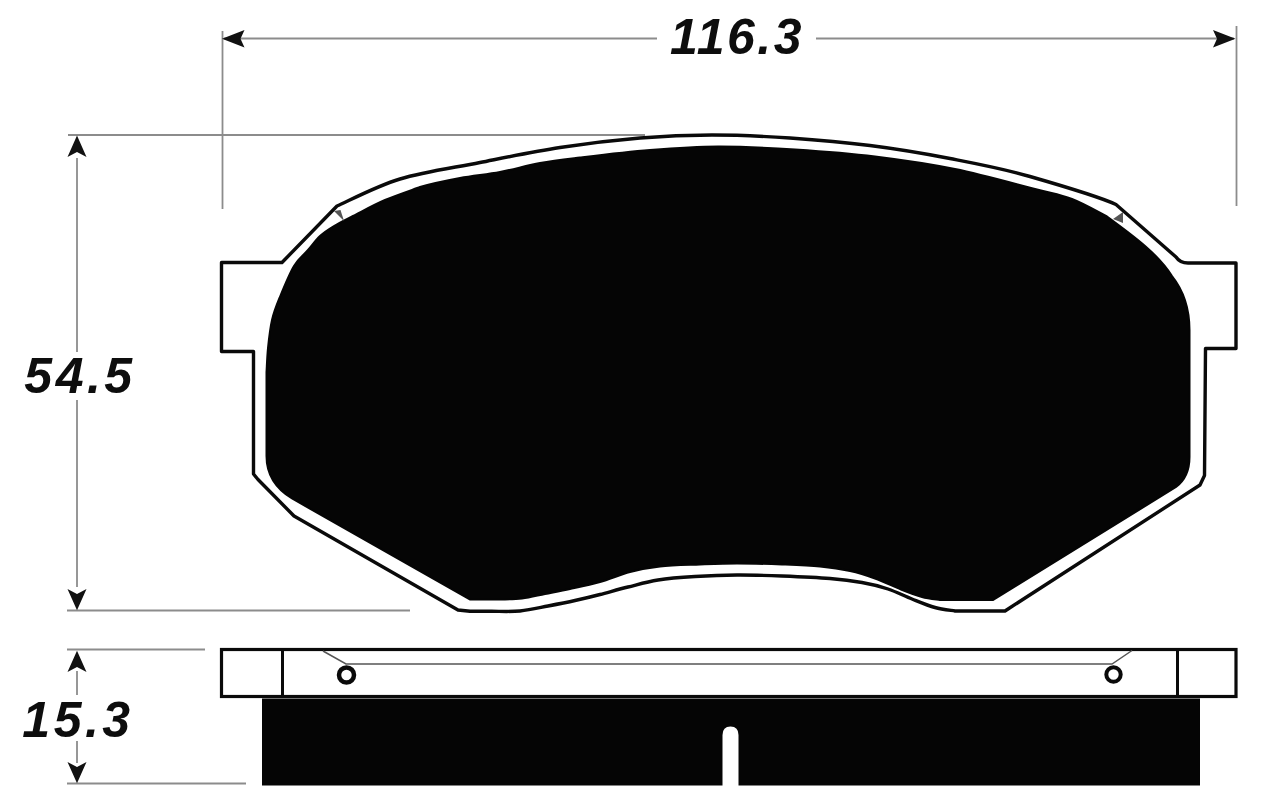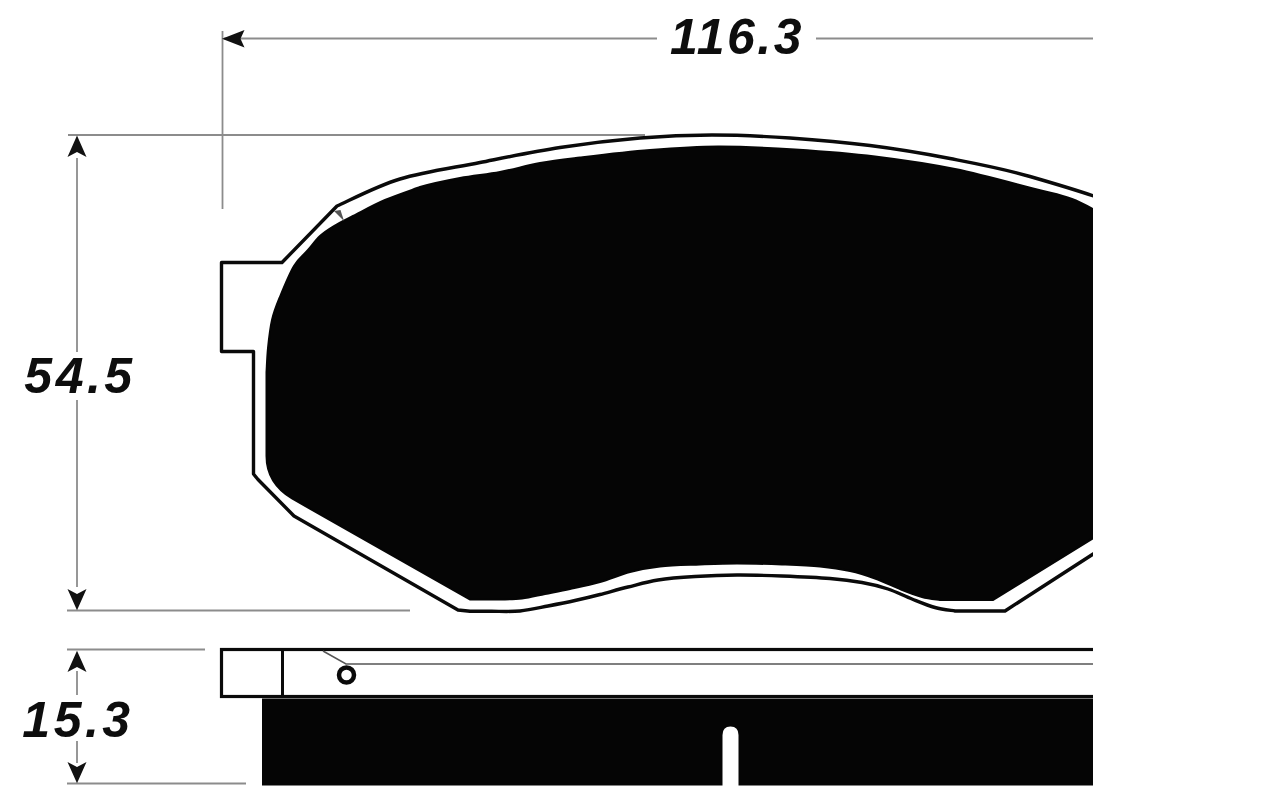--- a/index.html
+++ b/index.html
@@ -1,16 +1,16 @@
 <!DOCTYPE html>
 <html><head>
 <meta charset="utf-8">
 <style>
   html,body{margin:0;padding:0;background:#ffffff;}
-  .wrap{width:1093px;height:800px;position:relative;background:#ffffff;overflow:hidden;}
+  .wrap{width:1288px;height:800px;position:relative;background:#ffffff;overflow:hidden;}
   text{font-family:"Liberation Sans", sans-serif;font-weight:bold;font-style:italic;fill:#0d0d0d;}
 </style>
 </head>
 <body>
 <div class="wrap">
 <svg width="1288" height="800" viewBox="0 0 1288 800" xmlns="http://www.w3.org/2000/svg">
 
   <rect x="0" y="0" width="1288" height="800" fill="#ffffff"></rect>
 
   <line x1="222.5" y1="31" x2="222.5" y2="209" stroke="#8c8c8c" stroke-width="1.8"></line>

